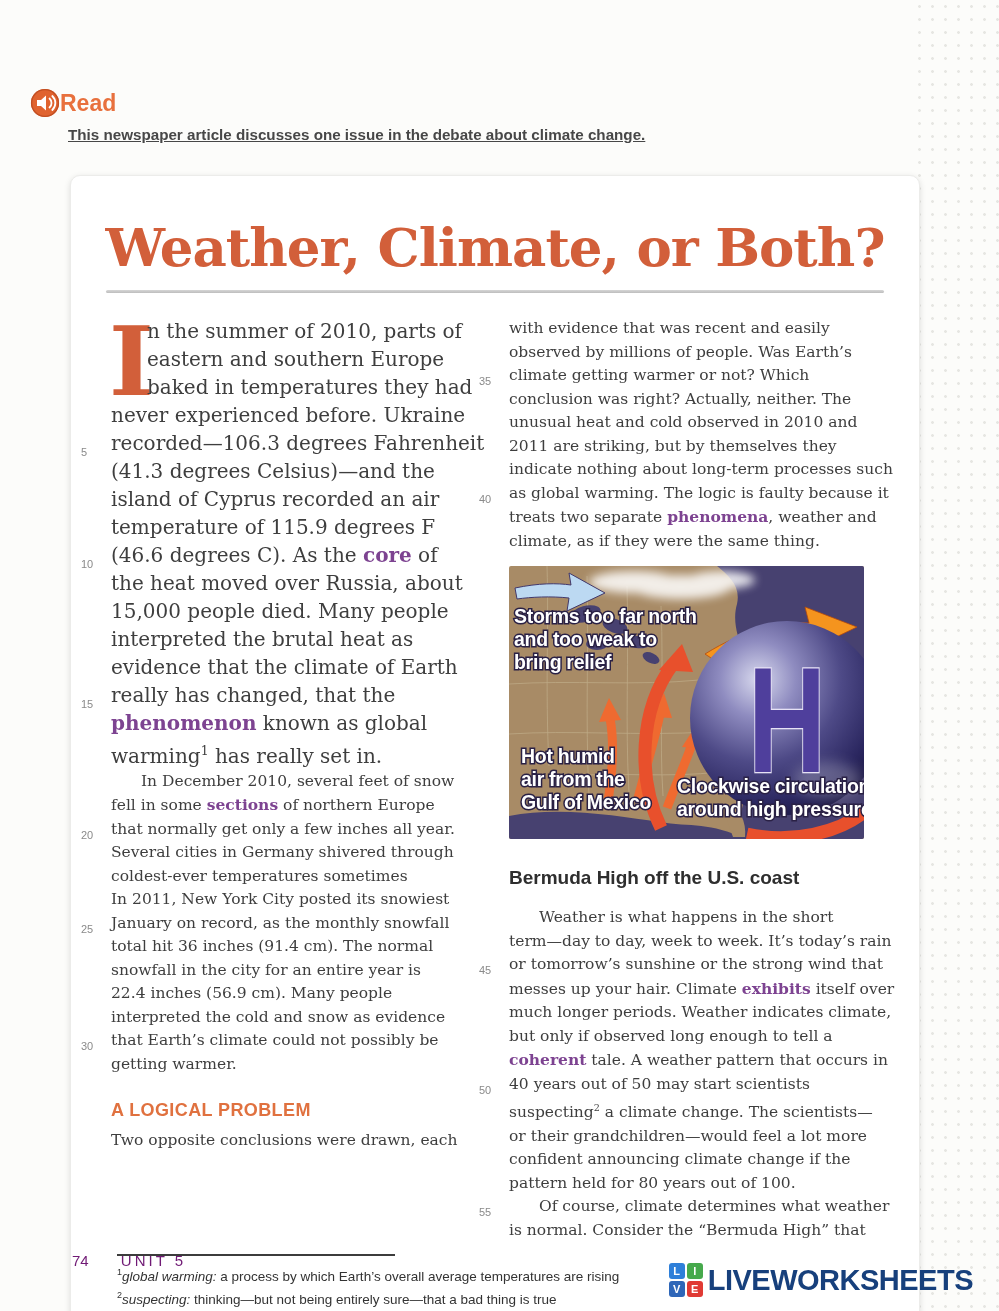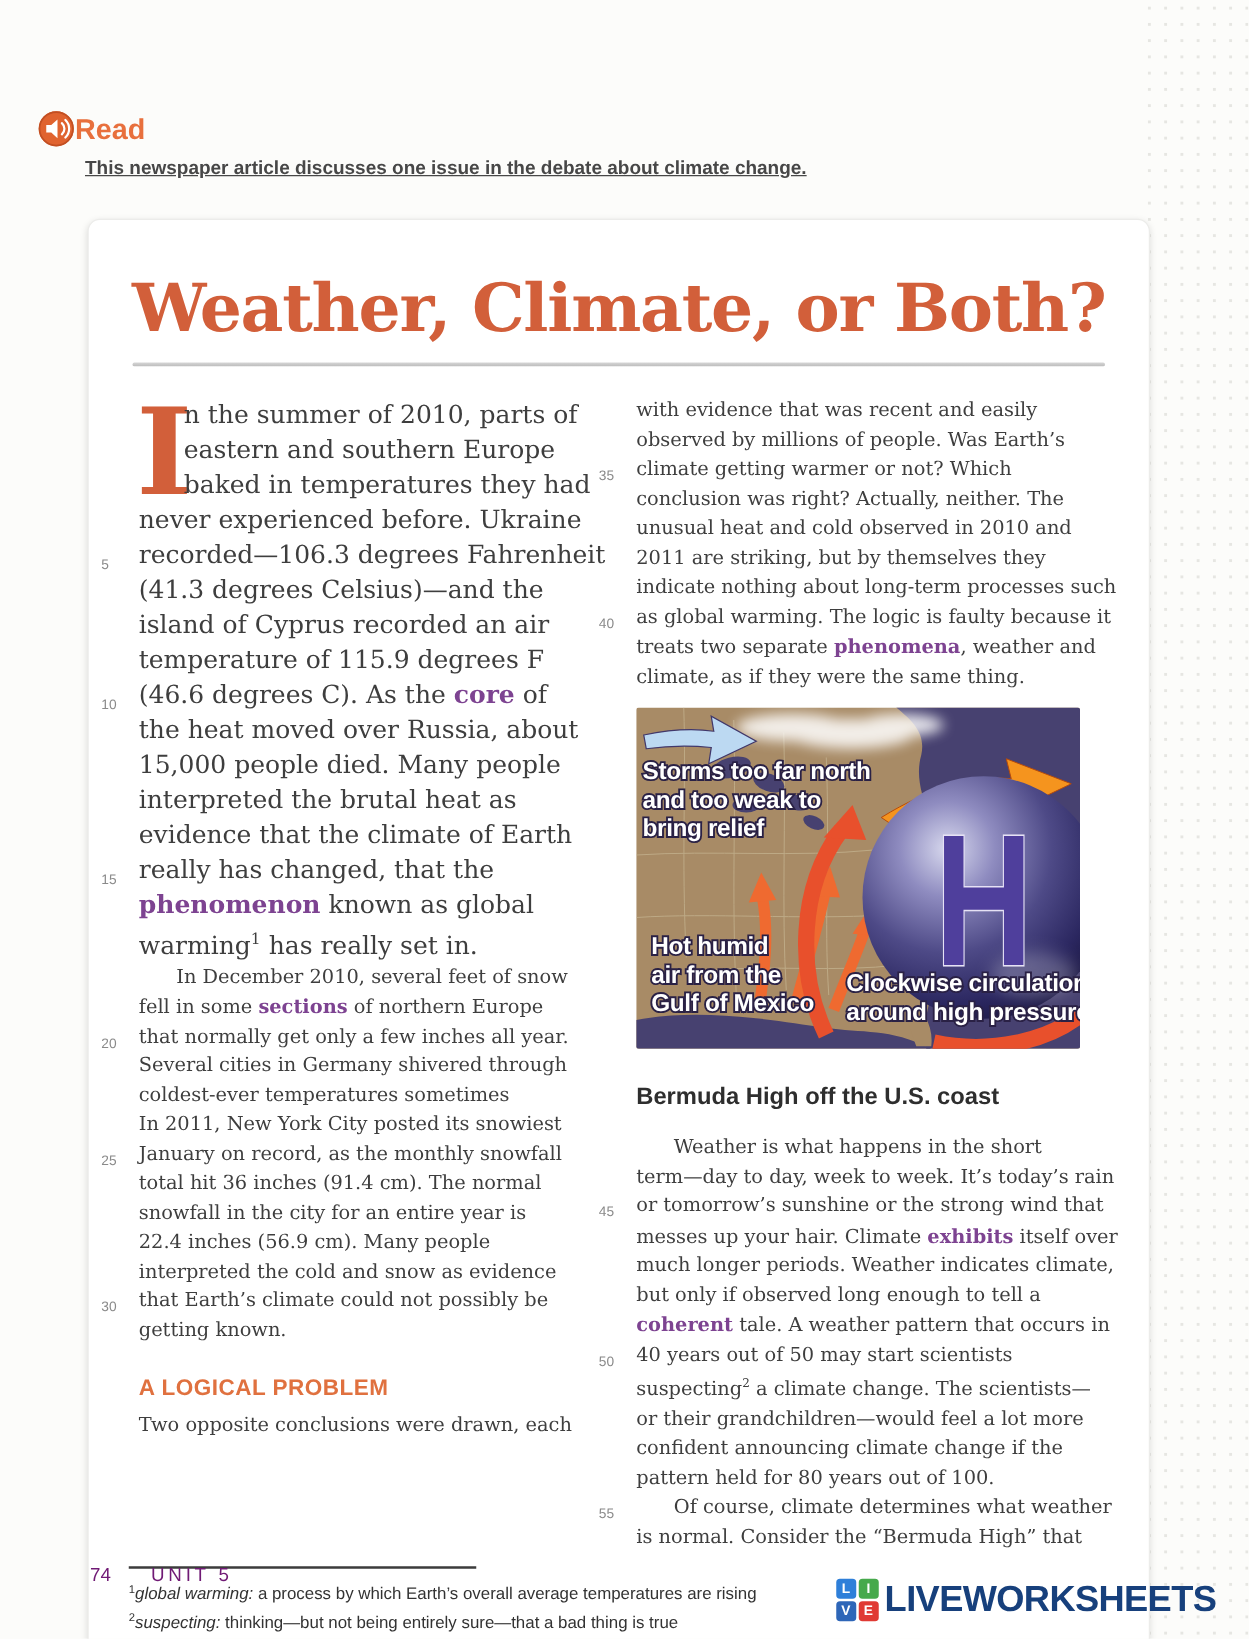--- a/index.html
+++ b/index.html
@@ -37,21 +37,21 @@
   .ln sup{font-size:0.62em;}
   .subhead{font-family:"Liberation Sans",sans-serif;font-weight:bold;font-size:18px;line-height:20px;
     color:var(--heading-orange);letter-spacing:.4px;margin:24px 0 9px;white-space:nowrap;}
   
   .figure{width:355px;margin-top:13px;}
   .figure svg{display:block;border-radius:2px;}
   .mlabel{font-family:"Liberation Sans",sans-serif;font-weight:bold;fill:#ffffff;
     stroke:#2a2145;stroke-width:3px;paint-order:stroke;letter-spacing:-.3px;}
   .caption{font-weight:bold;font-size:19px;color:#2e2e2e;margin:28px 0 17px;}
   
-  .footnotes{margin:12px 0 0 32px;}
+  .footnotes{margin:12px 0 0 46px;}
   .fn-rule{width:278px;border-top:2px solid #3c3c3c;margin-bottom:7px;}
   .fn-line{font-size:13.5px;line-height:19px;color:#333;}
   .fn-line sup{font-size:9px;}
   .fn-term{font-style:italic;}
   
   .footer{position:absolute;top:1252px;left:72px;color:#701a75;font-weight:normal;font-size:15px;z-index:2;}
   .footer .unit{margin-left:28px;letter-spacing:3px;}
   
   .brand{position:absolute;top:1263px;right:26px;display:flex;align-items:center;gap:5px;z-index:2;}
   .tiles{display:grid;grid-template-columns:16px 16px;grid-template-rows:16px 16px;gap:2px;}
@@ -106,21 +106,21 @@
             <div class="ln sm"><span class="lnum">20</span><span class="ltext">that normally get only a few inches all year.</span></div>
             <div class="ln sm"><span class="ltext">Several cities in Germany shivered through</span></div>
             <div class="ln sm"><span class="ltext">coldest-ever temperatures sometimes</span></div>
             <div class="ln sm"><span class="ltext">In 2011, New York City posted its snowiest</span></div>
             <div class="ln sm"><span class="lnum">25</span><span class="ltext">January on record, as the monthly snowfall</span></div>
             <div class="ln sm"><span class="ltext">total hit 36 inches (91.4 cm). The normal</span></div>
             <div class="ln sm"><span class="ltext">snowfall in the city for an entire year is</span></div>
             <div class="ln sm"><span class="ltext">22.4 inches (56.9 cm). Many people</span></div>
             <div class="ln sm"><span class="ltext">interpreted the cold and snow as evidence</span></div>
             <div class="ln sm"><span class="lnum">30</span><span class="ltext">that Earth’s climate could not possibly be</span></div>
-            <div class="ln sm"><span class="ltext">getting known.</span></div>
+            <div class="ln sm"><span class="ltext">getting warmer.</span></div>
             <div class="subhead">A LOGICAL PROBLEM</div>
             <div class="ln sm"><span class="ltext">Two opposite conclusions were drawn, each</span></div>
           </div>
       </div>
 
       <div class="col-right">
         <div>
             <div class="ln sm"><span class="ltext">with evidence that was recent and easily</span></div>
             <div class="ln sm"><span class="ltext">observed by millions of people. Was Earth’s</span></div>
             <div class="ln sm"><span class="lnum">35</span><span class="ltext">climate getting warmer or not? Which</span></div>

